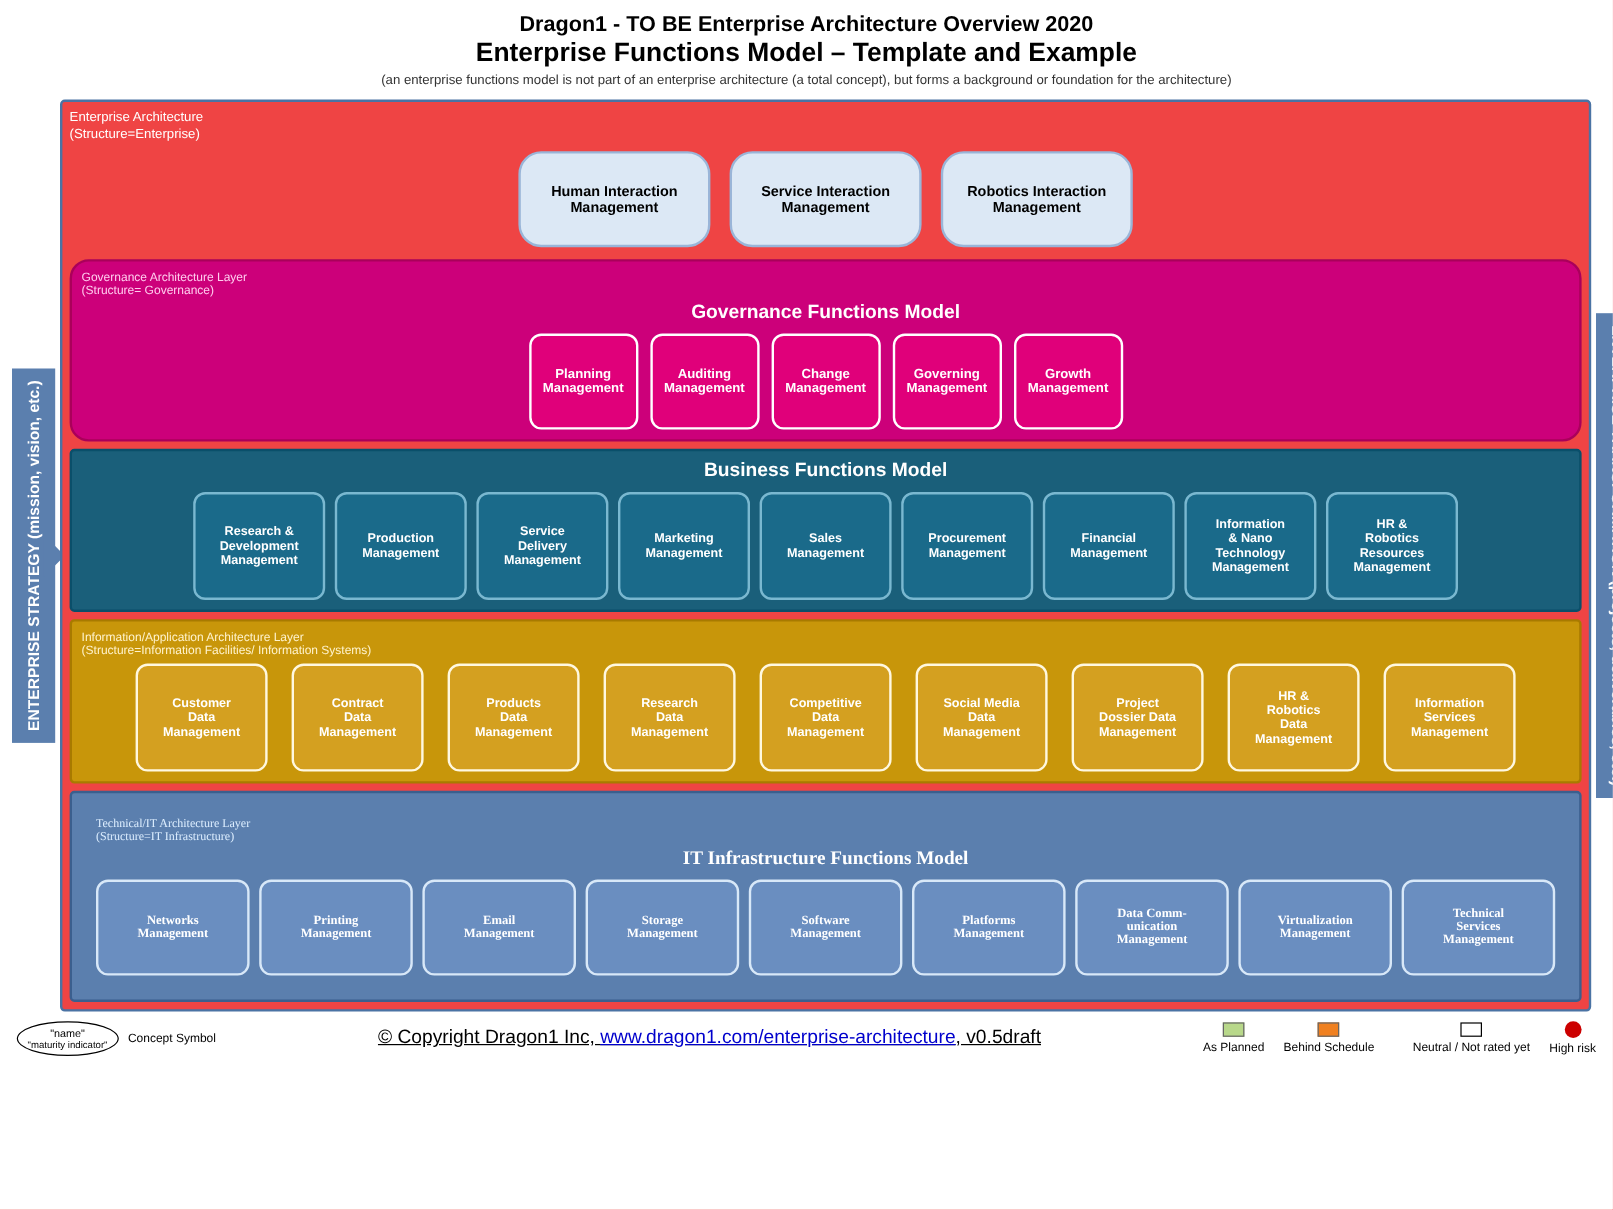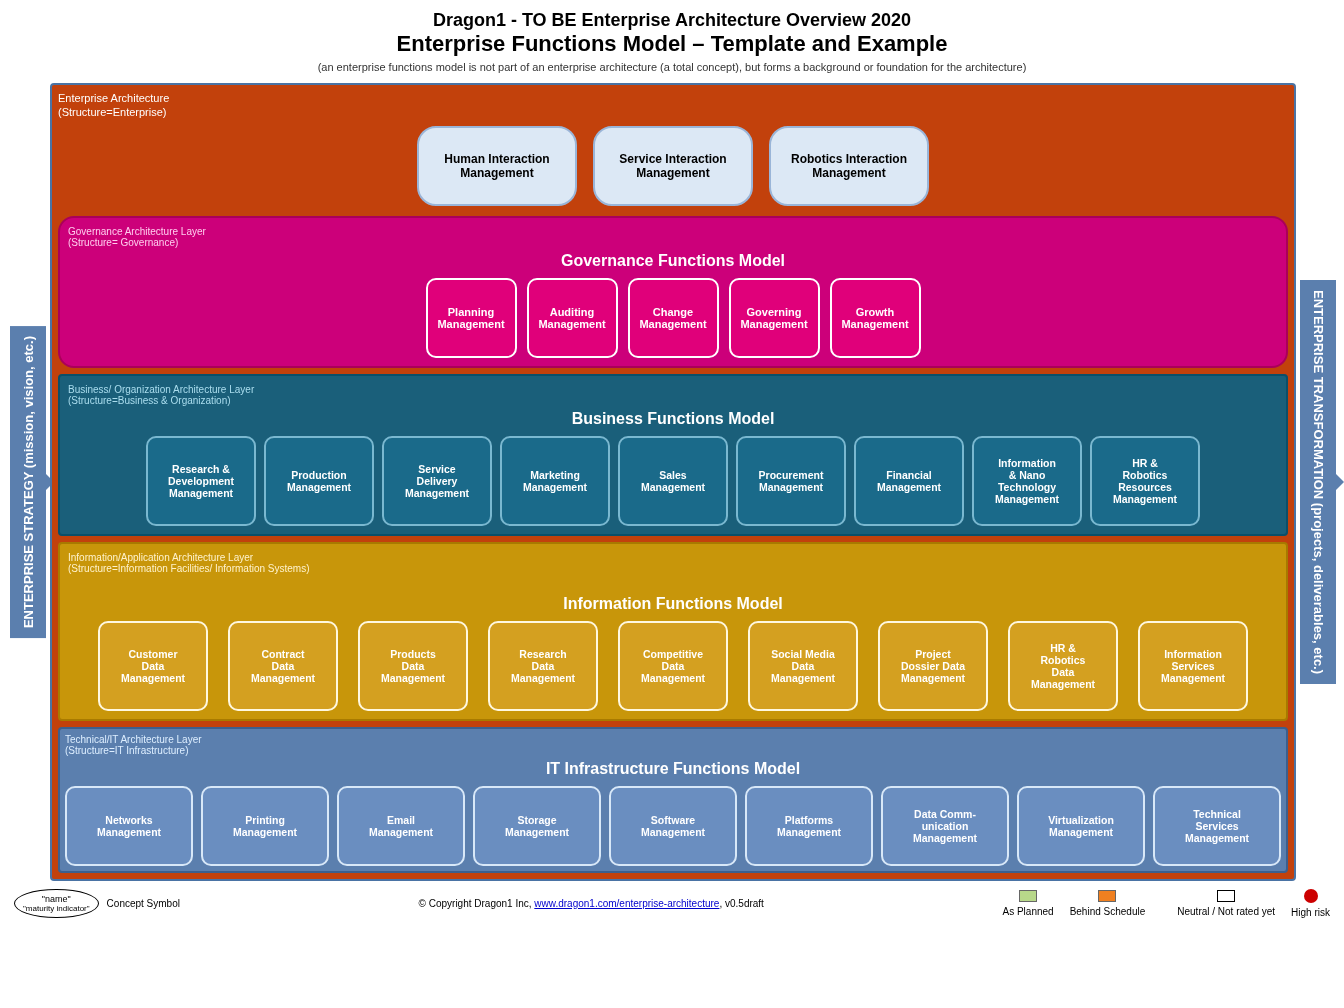--- a/index.html
+++ b/index.html
@@ -63,21 +63,21 @@
       width: 0; height: 0;
       border-top: 18px solid transparent;
       border-bottom: 18px solid transparent;
       border-left: 18px solid #5b7fae;
     }
 
     .center-content { flex: 1; display: flex; flex-direction: column; gap: 6px; }
 
     
     .enterprise-box {
-      background: #c2410c;
+      background: #ef4444;
       border: 2px solid #4a73a4;
       border-radius: 4px;
       padding: 6px;
       position: relative;
     }
 
     .layer-label {
       font-size: 10px;
       color: #fff;
       margin-bottom: 4px;
@@ -225,21 +225,22 @@
       font-weight: bold;
       color: #fff;
       padding: 6px;
     }
 
     
     .it-layer {
       background: #5b7fae;
       border: 2px solid #3b5f8e;
       border-radius: 4px;
-      padding: 5px;
+      padding: 20px;
+      font-family: Liberation Serif, serif;
     }
 
     .it-title {
       text-align: center;
       color: #fff;
       font-size: 16px;
       font-weight: bold;
       margin-bottom: 8px;
     }
 
@@ -359,38 +360,36 @@
           <div class="governance-cards">
             <div class="gov-card">Planning<br>Management</div>
             <div class="gov-card">Auditing<br>Management</div>
             <div class="gov-card">Change<br>Management</div>
             <div class="gov-card">Governing<br>Management</div>
             <div class="gov-card">Growth<br>Management</div>
           </div>
         </div>
 
         <div class="business-layer">
-          <div style="font-size:10px; color:#aaddee; margin-bottom:4px;">Business/ Organization Architecture Layer<br>(Structure=Business &amp; Organization)</div>
           <div class="business-title">Business Functions Model</div>
           <div class="business-cards">
             <div class="biz-card">Research &amp;<br>Development<br>Management</div>
             <div class="biz-card">Production<br>Management</div>
             <div class="biz-card">Service<br>Delivery<br>Management</div>
             <div class="biz-card">Marketing<br>Management</div>
             <div class="biz-card">Sales<br>Management</div>
             <div class="biz-card">Procurement<br>Management</div>
             <div class="biz-card">Financial<br>Management</div>
             <div class="biz-card">Information<br>&amp; Nano<br>Technology<br>Management</div>
             <div class="biz-card">HR &amp;<br>Robotics<br>Resources<br>Management</div>
           </div>
         </div>
 
         <div class="information-layer">
-          <div style="font-size:10px; color:#fff3cc; margin-bottom:21px;">Information/Application Architecture Layer<br>(Structure=Information Facilities/ Information Systems)</div>
-          <div class="information-title">Information Functions Model</div>
+          <div style="font-size:10px; color:#fff3cc; margin-bottom:5px;">Information/Application Architecture Layer<br>(Structure=Information Facilities/ Information Systems)</div>
           <div class="information-cards">
             <div class="info-card">Customer<br>Data<br>Management</div>
             <div class="info-card">Contract<br>Data<br>Management</div>
             <div class="info-card">Products<br>Data<br>Management</div>
             <div class="info-card">Research<br>Data<br>Management</div>
             <div class="info-card">Competitive<br>Data<br>Management</div>
             <div class="info-card">Social Media<br>Data<br>Management</div>
             <div class="info-card">Project<br>Dossier Data<br>Management</div>
             <div class="info-card">HR &amp;<br>Robotics<br>Data<br>Management</div>
             <div class="info-card">Information<br>Services<br>Management</div>
@@ -427,21 +426,21 @@
   </div>
 
   <div class="footer">
     <div class="footer-left">
       <div class="concept-symbol">
         <div style="font-size:9px;">"name"</div>
         <div style="font-size:8px;">"maturity indicator"</div>
       </div>
       <span>Concept Symbol</span>
     </div>
-    <div style="font-size:10px; text-align:center;">
+    <div style="font-size:16px; text-align:center;text-decoration:underline;">
       © Copyright Dragon1 Inc, <span style="color:#0000cc; text-decoration:underline;">www.dragon1.com/enterprise-architecture</span>, v0.5draft
     </div>
     <div class="footer-legend">
       <div class="legend-item">
         <div class="legend-box" style="background:#b8d88a;"></div>
         <span>As Planned</span>
       </div>
       <div class="legend-item">
         <div class="legend-box" style="background:#f08020;"></div>
         <span>Behind Schedule</span>

